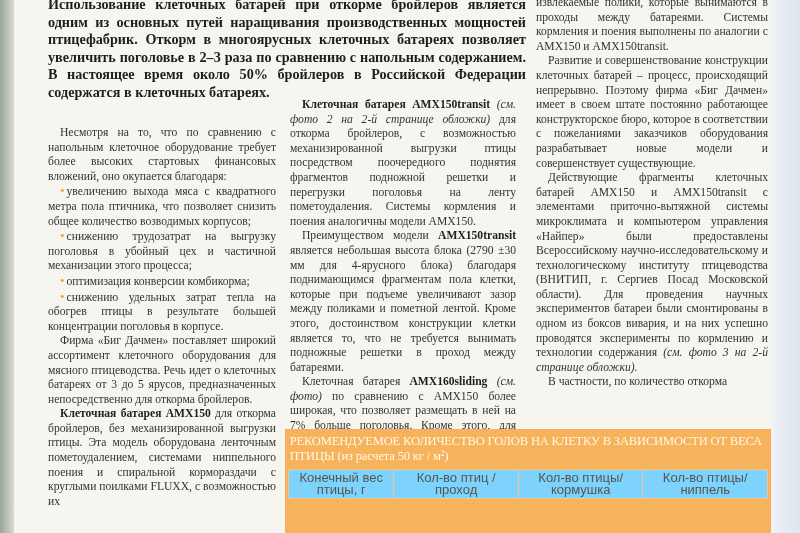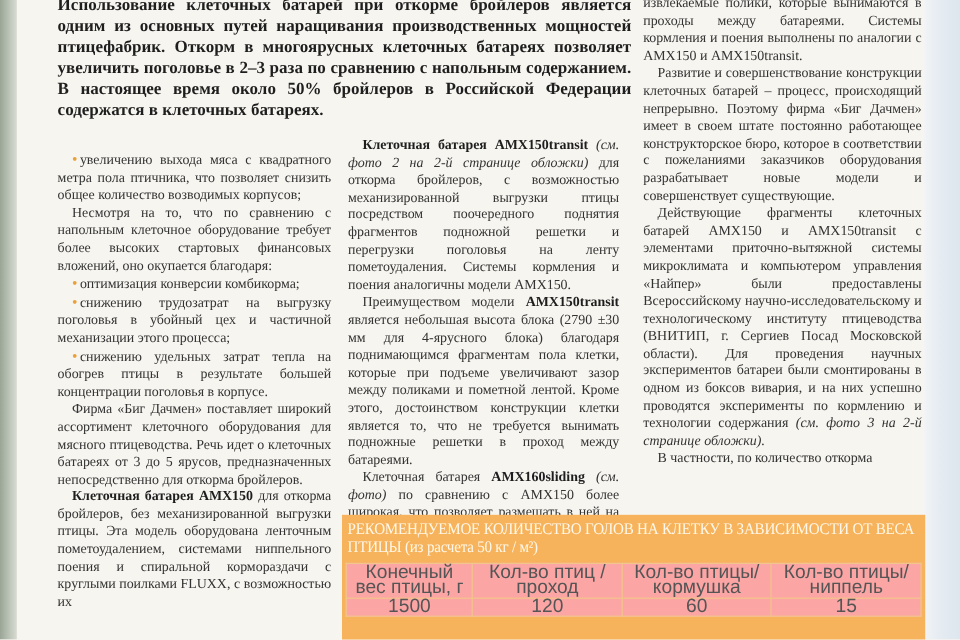--- a/index.html
+++ b/index.html
@@ -21,61 +21,61 @@
     position:absolute; left:48px; top:-4px; width:478px;
     font-weight:bold; font-size:14.2px; line-height:17.6px;
     text-align:justify; color:#1e1e1e; margin:0;
   }
   .col {
     position:absolute; top:0; font-size:11.6px; line-height:14.6px;
     text-align:justify; color:#333;
   }
   .col p { margin:0; text-indent:12px; }
   .col-1 { left:48px; top:126px; width:228px; }
-  .col-2 { left:290px; top:98px; width:226px;margin-top:16px; }
+  .col-2 { left:290px; top:98px; width:226px; }
   .col-3 { left:536px; top:-4px; width:232px; }
   .bullet { color:#e9a13b; font-size:13px; margin-right:2px; }
   .b { font-weight:bold; color:#1e1e1e; }
   .i { font-style:italic; }
 
   .table-box {
     position:absolute; left:285px; top:429px; width:486px; height:110px;
     background:#f6b35c;
   }
   .table-title {
     color:#fff8ea; font-family:"Liberation Serif", serif;
     font-size:13.5px; line-height:15px; padding:4px 4px 0 5px;
     letter-spacing:-0.2px; height:40px; box-sizing:border-box;
     transform:scaleX(0.93); transform-origin:left top; width:107%;
   }
   table {
     border-collapse:collapse; width:480px; margin-left:3px;
-    background:#fca5a5; font-family:"Liberation Sans", sans-serif;
-    font-size:16px; color:#555;
+    background:#7dd3fc; font-family:"Liberation Sans", sans-serif;
+    font-size:13px; color:#555;
   }
   td, th {
     border:1px solid #f2c58a; text-align:center; padding:0 2px;
     font-weight:normal; line-height:12px;
   }
   th { height:28px; }
   td { height:14px; }
 </style>
 </head>
 <body>
 
 <div class="left-strip"></div>
 <div class="right-strip"></div>
 
 <p class="lead">Использование клеточных батарей при откорме бройлеров является одним из основных путей наращивания производственных мощностей птицефабрик. Откорм в многоярусных клеточных батареях позволяет увеличить поголовье в 2–3 раза по сравнению с напольным содержанием. В настоящее время около 50% бройлеров в Российской Федерации содержатся в клеточных батареях.</p>
 
 <div class="col col-1">
+  <p>Несмотря на то, что по сравнению с напольным клеточное оборудование требует более высоких стартовых финансовых вложений, оно окупается благодаря:</p>
   <p><span class="bullet">•</span><span>увеличению выхода мяса с квадратного метра пола птичника, что позволяет снизить общее количество возводимых корпусов;</span></p>
-  <p>Несмотря на то, что по сравнению с напольным клеточное оборудование требует более высоких стартовых финансовых вложений, оно окупается благодаря:</p>
+  <p><span class="bullet">•</span><span>снижению трудозатрат на выгрузку поголовья в убойный цех и частичной механизации этого процесса;</span></p>
   <p><span class="bullet">•</span><span>оптимизация конверсии комбикорма;</span></p>
-  <p><span class="bullet">•</span><span>снижению трудозатрат на выгрузку поголовья в убойный цех и частичной механизации этого процесса;</span></p>
   <p><span class="bullet">•</span><span>снижению удельных затрат тепла на обогрев птицы в результате большей концентрации поголовья в корпусе.</span></p>
   <p>Фирма «Биг Дачмен» поставляет широкий ассортимент клеточного оборудования для мясного птицеводства. Речь идет о клеточных батареях от 3 до 5 ярусов, предназначенных непосредственно для откорма бройлеров.</p>
   <p><span class="b">Клеточная батарея AMX150</span><span> для откорма бройлеров, без механизированной выгрузки птицы. Эта модель оборудована ленточным пометоудалением, системами ниппельного поения и спиральной кормораздачи с круглыми поилками FLUXX, с возможностью их</span></p>
 </div>
 
 <div class="col col-2">
   <p><span class="b">Клеточная батарея AMX150transit</span> <span class="i">(см. фото 2 на 2-й странице обложки)</span><span> для откорма бройлеров, с возможностью механизированной выгрузки птицы посредством поочередного поднятия фрагментов подножной решетки и перегрузки поголовья на ленту пометоудаления. Системы кормления и поения аналогичны модели AMX150.</span></p>
   <p><span>Преимуществом модели </span><span class="b">AMX150transit</span><span> является небольшая высота блока (2790 ±30 мм для 4-ярусного блока) благодаря поднимающимся фрагментам пола клетки, которые при подъеме увеличивают зазор между поликами и пометной лентой. Кроме этого, достоинством конструкции клетки является то, что не требуется вынимать подножные решетки в проход между батареями.</span></p>
   <p><span>Клеточная батарея </span><span class="b">AMX160sliding</span> <span class="i">(см. фото)</span><span> по сравнению с AMX150 более широкая, что позволяет размещать в ней на 7% больше поголовья. Кроме этого, для выгрузки птицы применены</span></p>
 </div>
@@ -90,21 +90,15 @@
 <div class="table-box">
   <div class="table-title">РЕКОМЕНДУЕМОЕ КОЛИЧЕСТВО ГОЛОВ НА КЛЕТКУ В ЗАВИСИМОСТИ ОТ ВЕСА ПТИЦЫ (из расчета 50 кг / м²)</div>
   <table>
     <tbody>
         <tr>
       <th style="width:22%">Конечный вес птицы, г</th>
       <th style="width:26%">Кол-во птиц / проход</th>
       <th style="width:26%">Кол-во птицы/ кормушка</th>
       <th style="width:26%">Кол-во птицы/ ниппель</th>
     </tr>
-    <tr>
-      <td>1500</td>
-      <td>120</td>
-      <td>60</td>
-      <td>15</td>
-    </tr>
   </tbody>
     </table>
 </div>
 
 </body></html>

